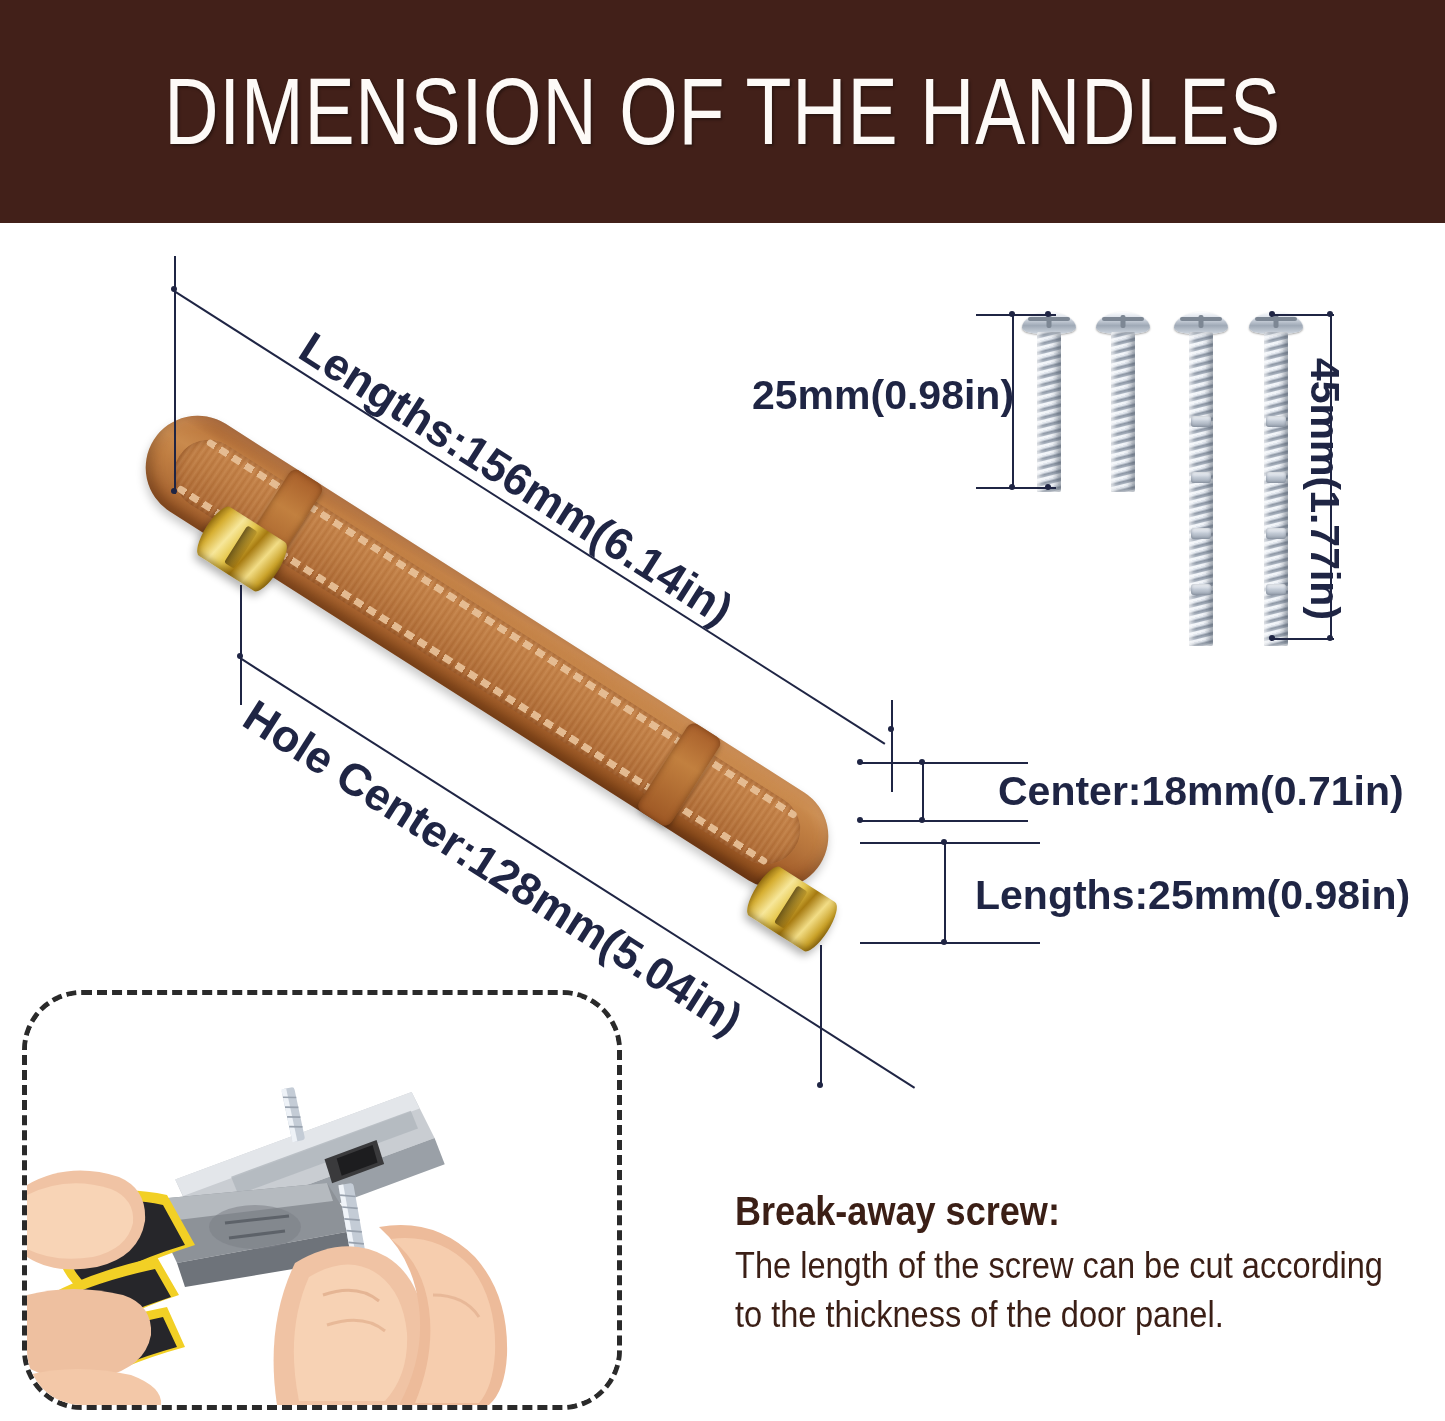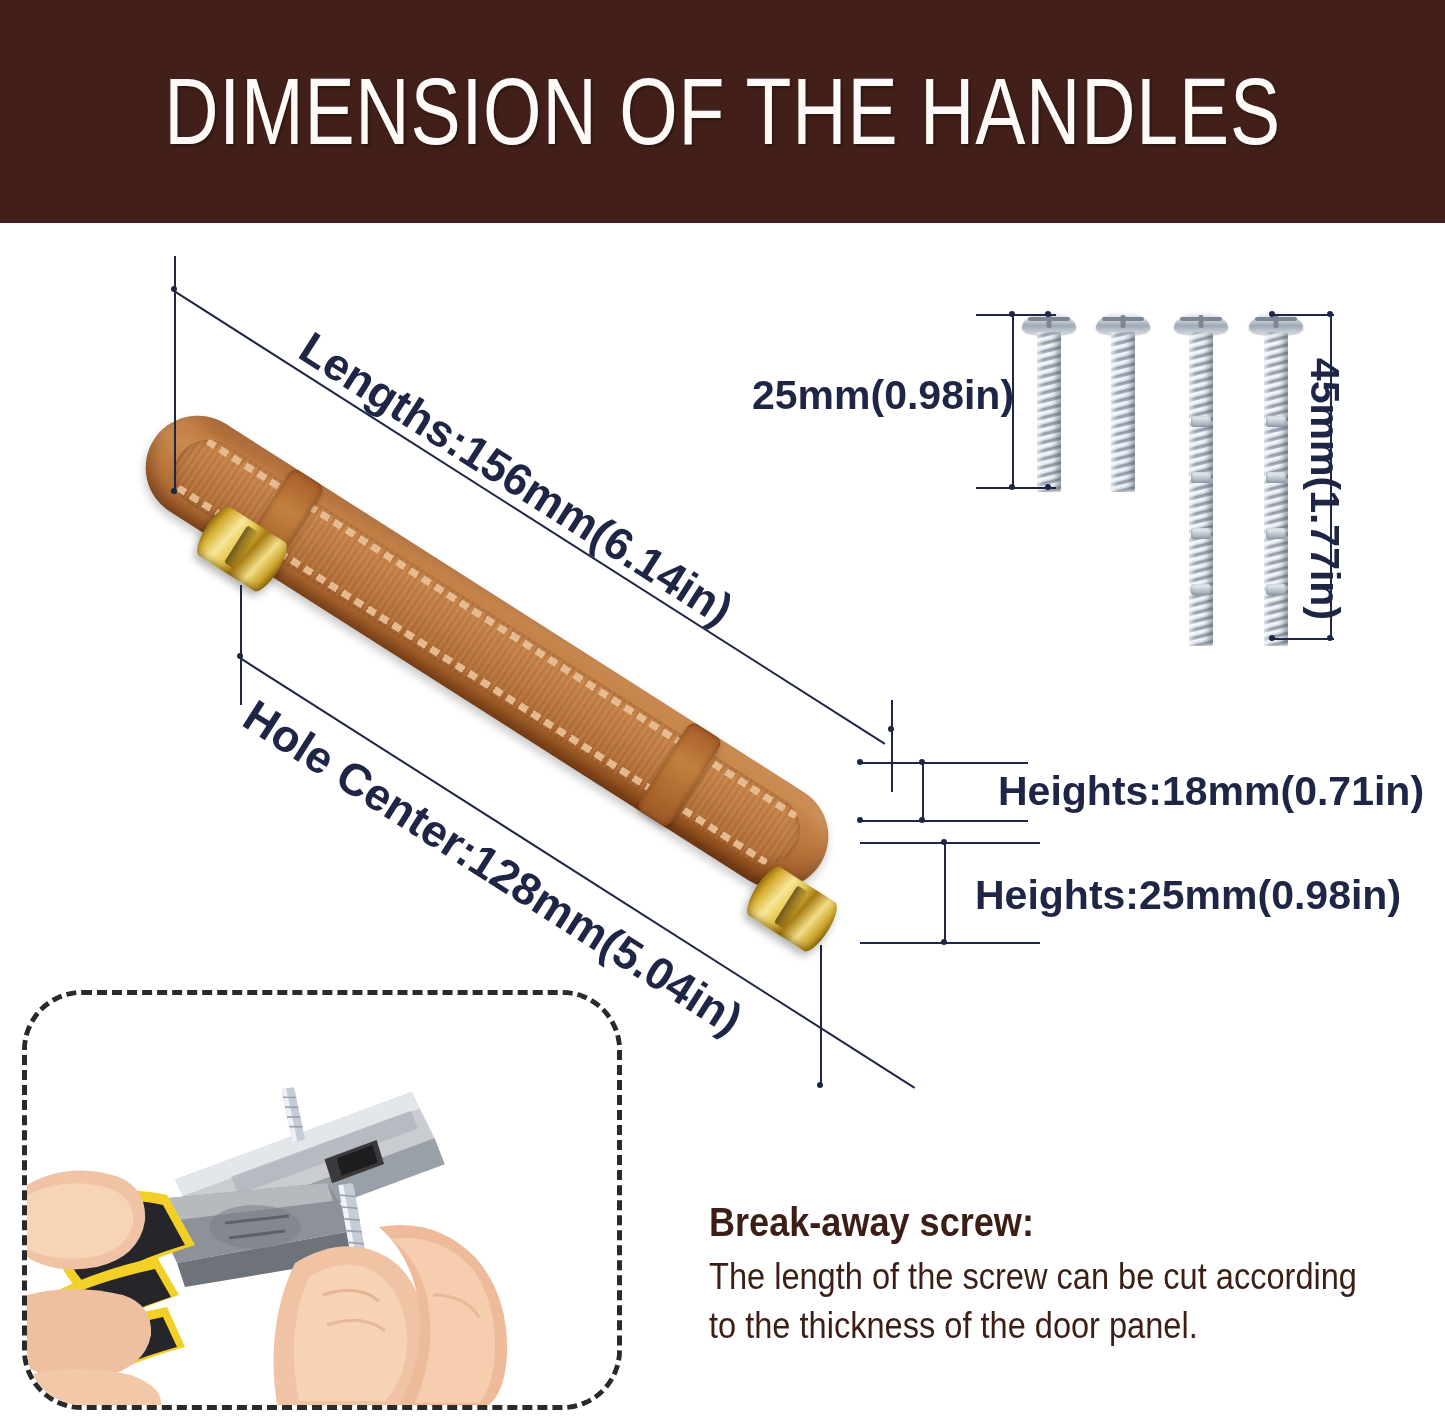--- a/index.html
+++ b/index.html
@@ -131,21 +131,21 @@
     box-shadow:inset 0 0 3px rgba(80,90,105,.5);
   }
   
   #photo-inset{
     position:absolute;left:22px;top:990px;width:590px;height:410px;
     border:5px dashed #2a2a2a;border-radius:60px;
     overflow:hidden;background:#ffffff;
   }
   #photo-canvas{position:absolute;left:0;top:0;width:100%;height:100%;}
   
-  #caption-block{position:absolute;left:709px;top:1188px;width:680px;margin-top:11px;}
+  #caption-block{position:absolute;left:735px;top:1188px;width:680px;}
   #caption-heading{
     color:#3b1f16;font-size:41px;font-weight:700;
     font-family:"Liberation Sans", sans-serif;
     transform:scaleX(0.88);transform-origin:left center;
     margin-bottom:6px;white-space:nowrap;
   }
   #caption-body{
     color:#3b1f16;font-size:37px;line-height:1.33;font-weight:400;
     font-family:"Liberation Sans", sans-serif;
     transform:scaleX(0.88);transform-origin:left top;width:740px;
@@ -197,30 +197,30 @@
 </div>
 
 <div>
   <div class="dimline dim-h" style="left:860px;top:762px;width:168px;"></div>
   <div class="dimline dim-h" style="left:860px;top:820px;width:168px;"></div>
   <div class="dimline dim-v" style="left:922px;top:762px;height:60px;"></div>
   <div class="dot" style="left:919px;top:759px;"></div>
   <div class="dot" style="left:919px;top:817px;"></div>
   <div class="dot" style="left:857px;top:759px;"></div>
   <div class="dot" style="left:857px;top:817px;"></div>
-  <div class="label" style="left:998px;top:768px;font-size:41px;">Heights:18mm(0.71in)</div>
+  <div class="label" style="left:998px;top:768px;font-size:41px;">Center:18mm(0.71in)</div>
 </div>
 
 <div>
   <div class="dimline dim-h" style="left:860px;top:842px;width:180px;"></div>
   <div class="dimline dim-h" style="left:860px;top:942px;width:180px;"></div>
   <div class="dimline dim-v" style="left:944px;top:842px;height:102px;"></div>
   <div class="dot" style="left:941px;top:839px;"></div>
   <div class="dot" style="left:941px;top:939px;"></div>
-  <div class="label" style="left:975px;top:872px;font-size:41px;">Heights:25mm(0.98in)</div>
+  <div class="label" style="left:975px;top:872px;font-size:41px;">Lengths:25mm(0.98in)</div>
 </div>
 
 <div>
 
   <div class="screw" style="left:1022px;top:312px;width:54px;height:180px;">
     <div class="screw-head"></div>
     <div class="shaft" style="top:20px;height:160px;"></div>
   </div>
 
   <div class="screw" style="left:1096px;top:312px;width:54px;height:180px;">

